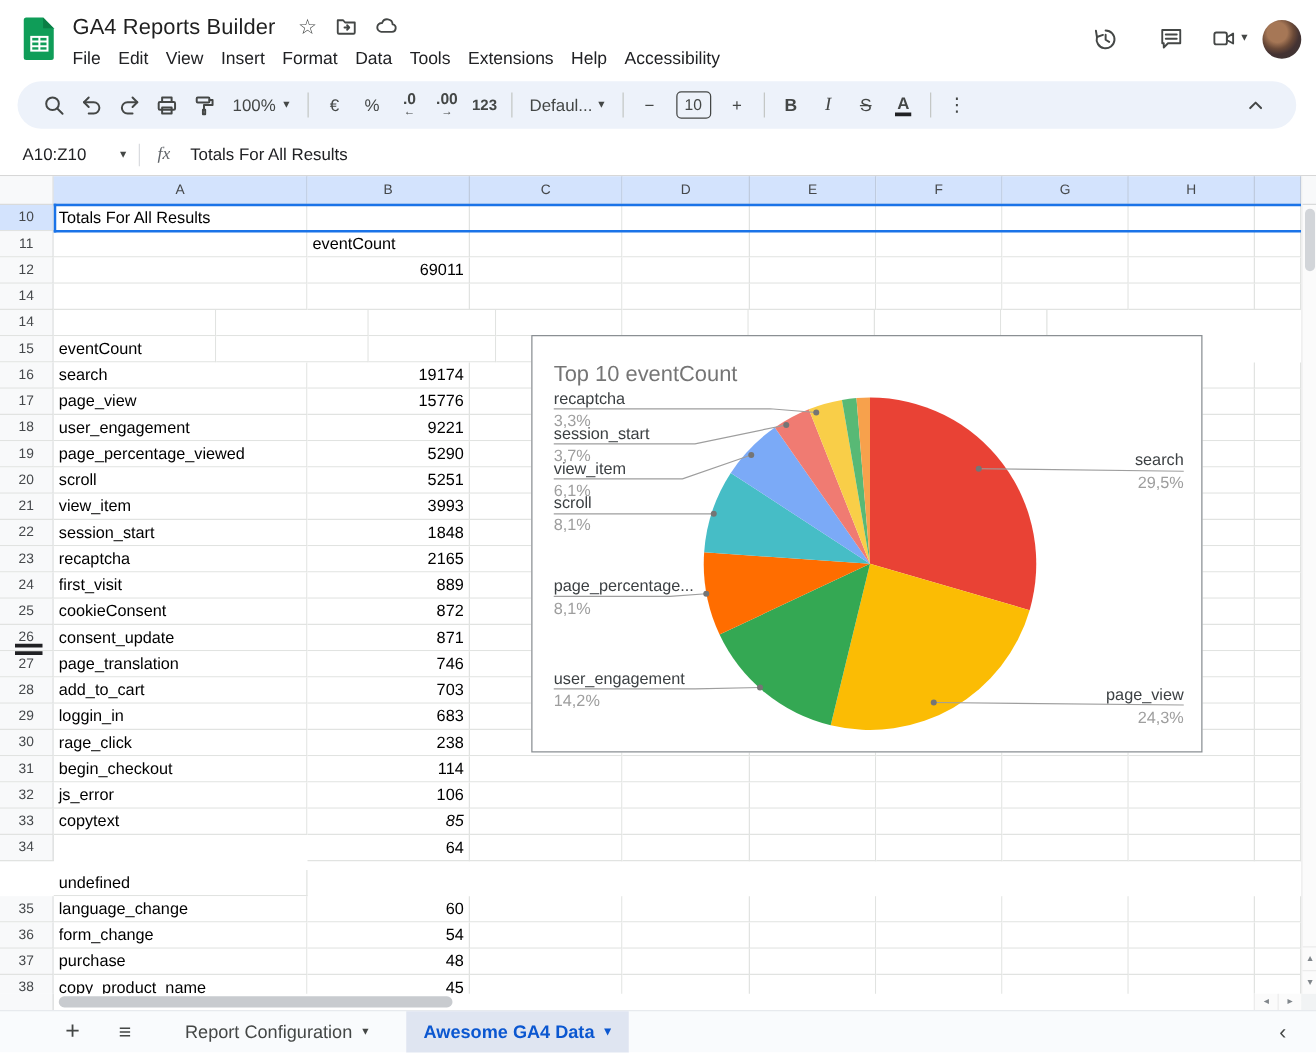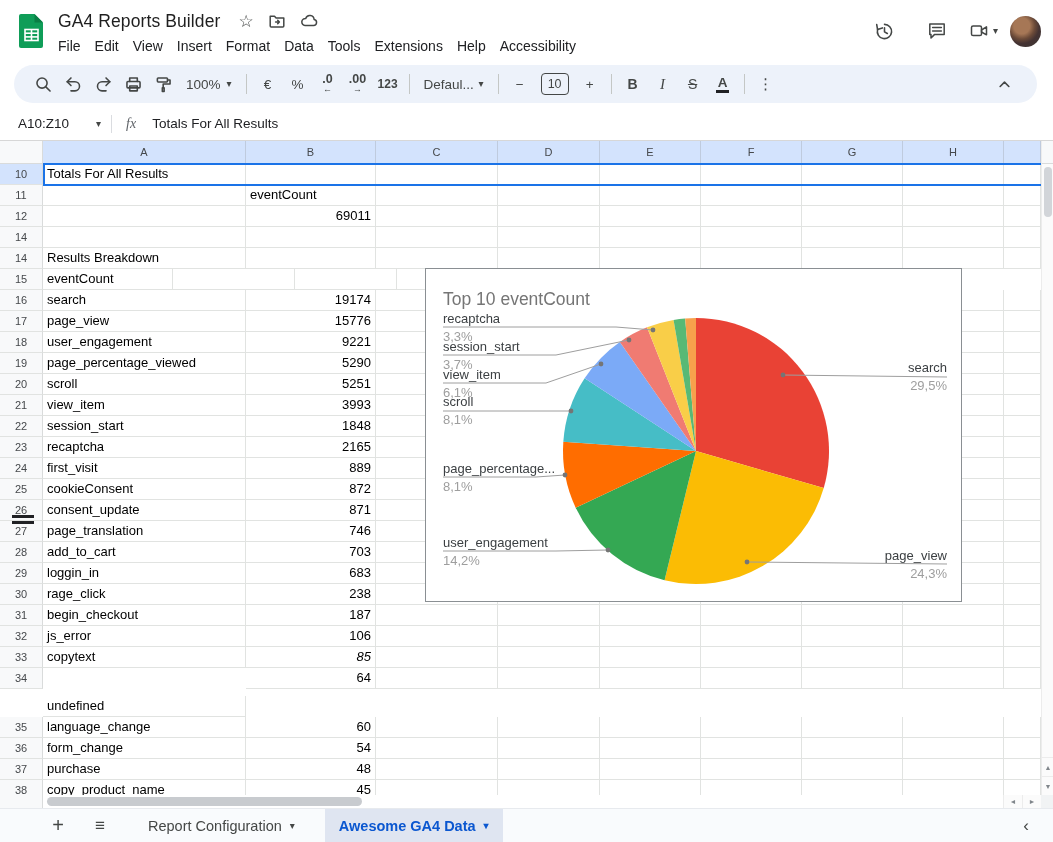--- a/index.html
+++ b/index.html
@@ -312,21 +312,20 @@
         <div class="g-cell" style="width: 122px;"></div>
         <div class="g-cell" style="width: 102px;"></div>
         <div class="g-cell" style="width: 101px;"></div>
         <div class="g-cell" style="width: 101px;"></div>
         <div class="g-cell" style="width: 101px;"></div>
         <div class="g-cell" style="width: 101px;"></div>
         <div class="g-cell" style="width: 37px;"></div>
       </div>
       <div class="g-row">
         <div class="g-rowhdr" style="width: 43px;">14</div>
-        <div class="g-cell" style="width: 203px;">Results Breakdown</div>
         <div class="g-cell" style="width: 130px;"></div>
         <div class="g-cell" style="width: 122px;"></div>
         <div class="g-cell" style="width: 102px;"></div>
         <div class="g-cell" style="width: 101px;"></div>
         <div class="g-cell" style="width: 101px;"></div>
         <div class="g-cell" style="width: 101px;"></div>
         <div class="g-cell" style="width: 101px;"></div>
         <div class="g-cell" style="width: 37px;"></div>
       </div>
       <div class="g-row">
@@ -516,21 +515,21 @@
         <div class="g-cell" style="width: 102px;"></div>
         <div class="g-cell" style="width: 101px;"></div>
         <div class="g-cell" style="width: 101px;"></div>
         <div class="g-cell" style="width: 101px;"></div>
         <div class="g-cell" style="width: 101px;"></div>
         <div class="g-cell" style="width: 37px;"></div>
       </div>
       <div class="g-row">
         <div class="g-rowhdr" style="width: 43px;">31</div>
         <div class="g-cell" style="width: 203px;">begin_checkout</div>
-        <div class="g-cell num" style="width: 130px;">187</div>
+        <div class="g-cell num" style="width: 130px;">114</div>
         <div class="g-cell" style="width: 122px;"></div>
         <div class="g-cell" style="width: 102px;"></div>
         <div class="g-cell" style="width: 101px;"></div>
         <div class="g-cell" style="width: 101px;"></div>
         <div class="g-cell" style="width: 101px;"></div>
         <div class="g-cell" style="width: 101px;"></div>
         <div class="g-cell" style="width: 37px;"></div>
       </div>
       <div class="g-row">
         <div class="g-rowhdr" style="width: 43px;">32</div>

